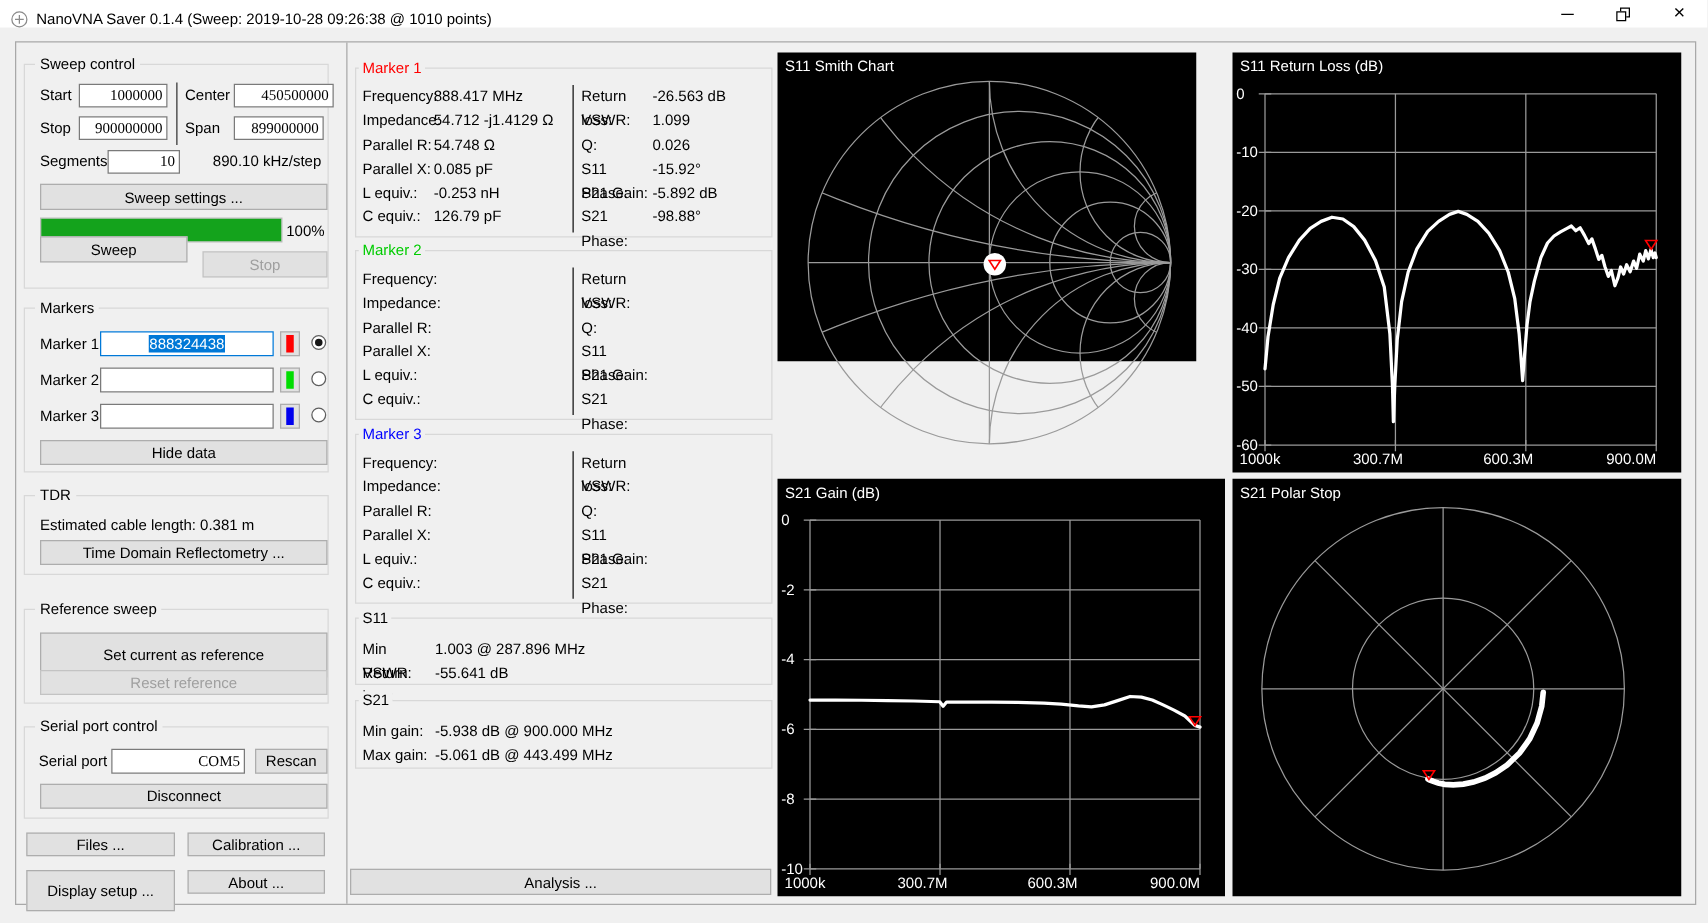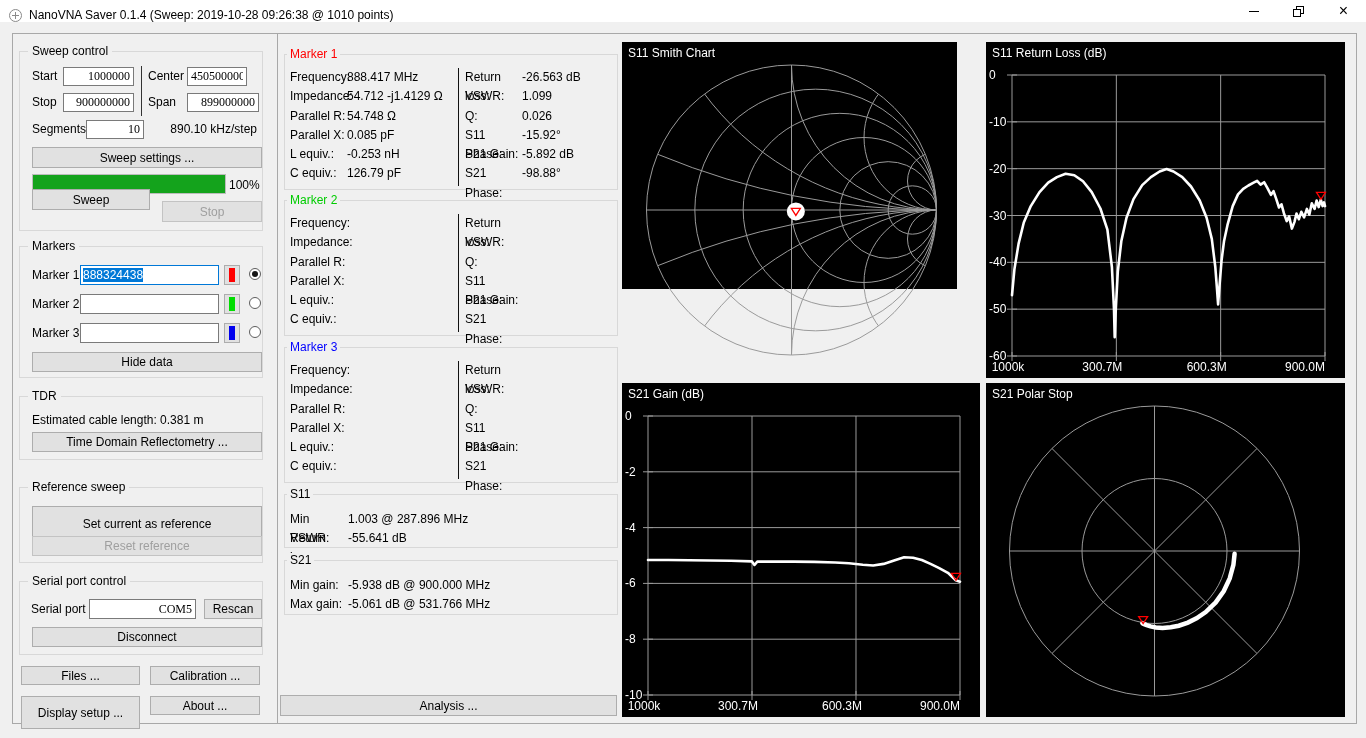--- a/index.html
+++ b/index.html
@@ -19,21 +19,21 @@
 .glyph-close{font-size:16px;line-height:12px}
 .frame{position:absolute;border:1px solid #a8a8a8;pointer-events:none}
 .gbox{position:absolute;border:1px solid #d8d8d8}
 .gtitle{position:absolute;top:-8px;left:8px;background:#f0f0f0;padding:0 4px;white-space:nowrap}
 .gtitle.mtitle{left:2px;padding:0 3px}
 .lbl{position:absolute;white-space:nowrap}
 .btn{position:absolute;background:#e1e1e1;border:1px solid #adadad;display:flex;align-items:center;justify-content:center;white-space:nowrap;cursor:default}
 .btn.dis{color:#9f9f9f;border-color:#c3c3c3}
 .tin{position:absolute;background:#fff;border:1px solid #7a7a7a;font-size:12px;padding:0 3px;font-family:Liberation Serif, serif;outline:none}
 .tin.r{text-align:right}
-.fakein{position:absolute;background:#fff;border:1px solid #0078d7;display:flex;align-items:center;justify-content:flex-start;padding:0 2px}
+.fakein{position:absolute;background:#fff;border:1px solid #0078d7;display:flex;align-items:center;justify-content:center;padding:0 2px}
 .fakein .sel{background:#0078d7;color:#fff}
 .swatch{position:absolute;background:#e1e1e1;border:1px solid #adadad;padding:2px 4px;display:flex}
 .swatch i{flex:1}
 .radio{position:absolute;width:12px;height:12px;border:1px solid #5e5e5e;border-radius:50%;background:#fff}
 .radio.on::after{content:'';position:absolute;left:2px;top:2px;right:2px;bottom:2px;background:#151515;border-radius:50%}
 .pbar{position:absolute;border:1px solid #bcbcbc;background:#e6e6e6}
 .pfill{height:100%;background:#14a31c}
 .vsep{position:absolute;width:1px;background:#333}
 .chart{position:absolute;background:#000}
 .ctitle{position:absolute;left:6px;top:4px;color:#fff;z-index:2;white-space:nowrap}
@@ -75,21 +75,21 @@
 
 <div class="frame" style="left:12px;top:33px;width:1345px;height:691px"></div>
 <div style="position:absolute;left:277px;top:34px;width:1px;height:689px;background:#a8a8a8"></div>
 
 <div class="gbox" style="left:19px;top:51px;width:244px;height:180px">
   <span class="gtitle">Sweep control</span>
   <span class="lbl" style="left:12px;top:17px">Start</span>
   <input class="tin r" style="left: 43px; top: 15px; width: 71px; height: 19px;" value="1000000">
   <div class="vsep" style="left:121px;top:14px;height:50px"></div>
   <span class="lbl" style="left:128px;top:17px">Center</span>
-  <input class="tin r" style="left: 167px; top: 15px; width: 60px; height: 19px;" value="450500000">
+  <input class="tin r" style="left: 167px; top: 15px; width: 80px; height: 19px;" value="450500000">
   <span class="lbl" style="left:12px;top:43px">Stop</span>
   <input class="tin r" style="left: 43px; top: 41px; width: 71px; height: 19px;" value="900000000">
   <span class="lbl" style="left:128px;top:43px">Span</span>
   <input class="tin r" style="left: 167px; top: 41px; width: 72px; height: 19px;" value="899000000">
   <span class="lbl" style="left:12px;top:70px">Segments</span>
   <input class="tin r" style="left: 66px; top: 68px; width: 58px; height: 19px;" value="10">
   <span class="lbl" style="right:5px;top:70px">890.10 kHz/step</span>
   <div class="btn" style="left:12px;top:95px;width:230px;height:21px">Sweep settings ...</div>
   <div class="pbar" style="left:12px;top:122px;width:194px;height:20px">
     <div class="pfill" style="width: 100%;"></div>
@@ -330,21 +330,21 @@
 </div>
 <div class="gbox" style="left:284px;top:560px;width:334px;height:55px">
   <span class="gtitle mtitle">S21</span>
   <div class="scol">
       <div class="kvrow">
         <span class="kvlabel">Min gain:</span>
         <span class="kvvalue">-5.938 dB @ 900.000 MHz</span>
       </div>
       <div class="kvrow">
         <span class="kvlabel">Max gain:</span>
-        <span class="kvvalue">-5.061 dB @ 531.766 MHz</span>
+        <span class="kvvalue">-5.061 dB @ 443.499 MHz</span>
       </div>
     </div>
 </div>
 
 <div class="btn" style="left:280px;top:695px;width:337px;height:21px">Analysis ...</div>
 
 <div class="chart" style="left:622px;top:42px;width:335px;height:247px">
   <span class="ctitle">S11 Smith Chart</span>
   <svg width="335" height="336">
       <clipPath id="smclip">

